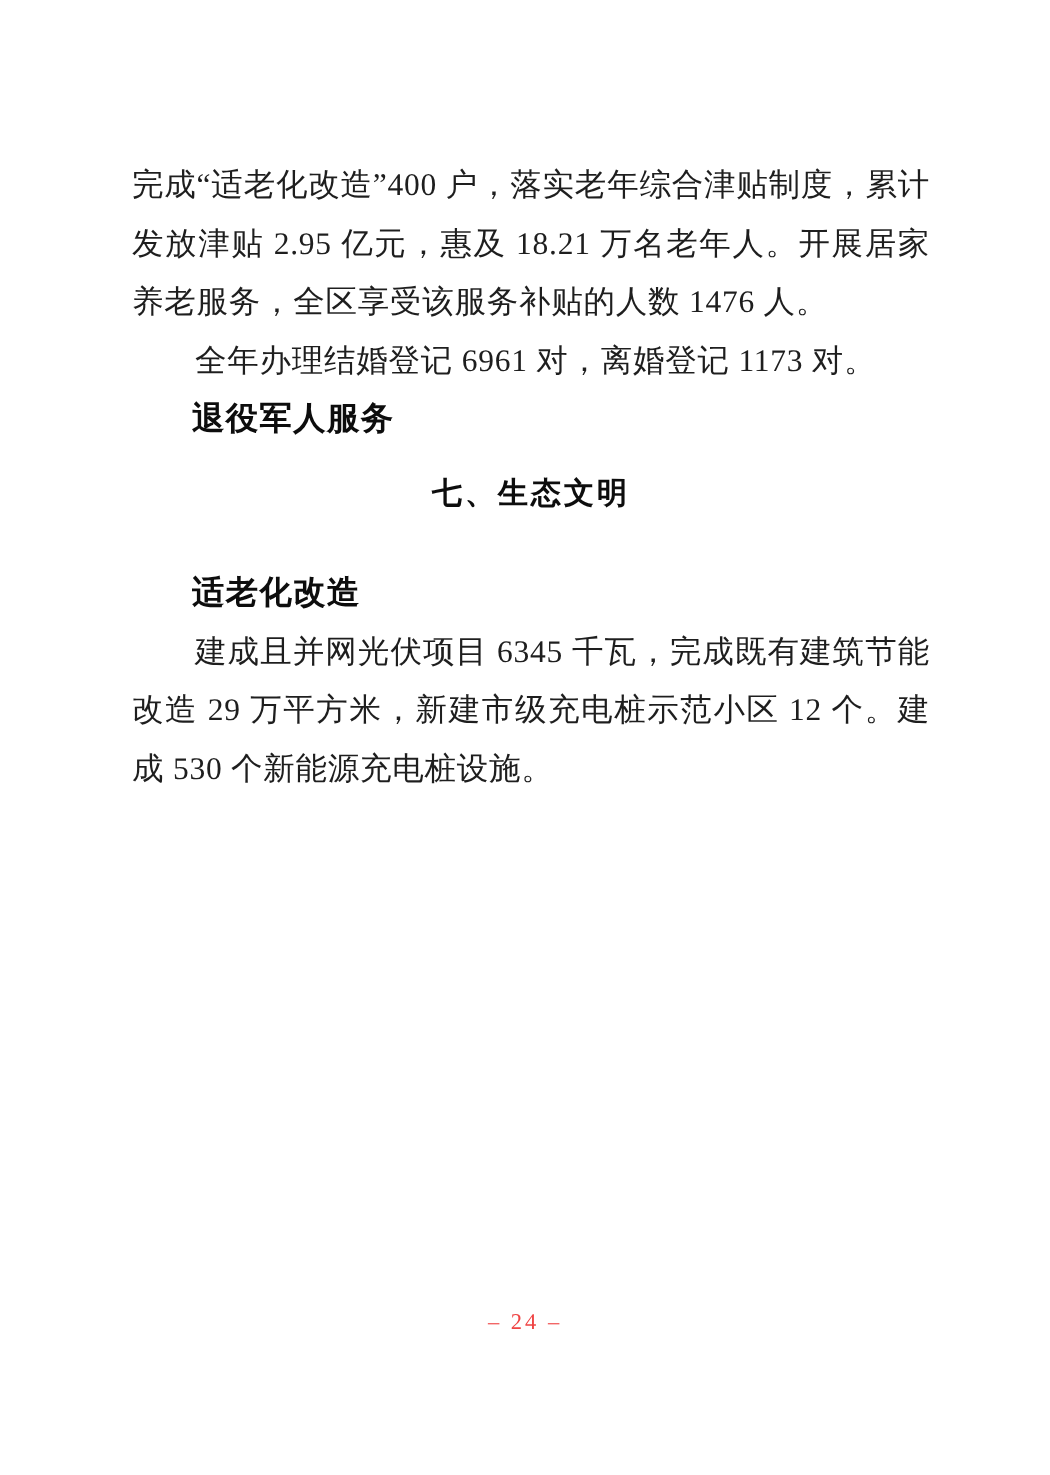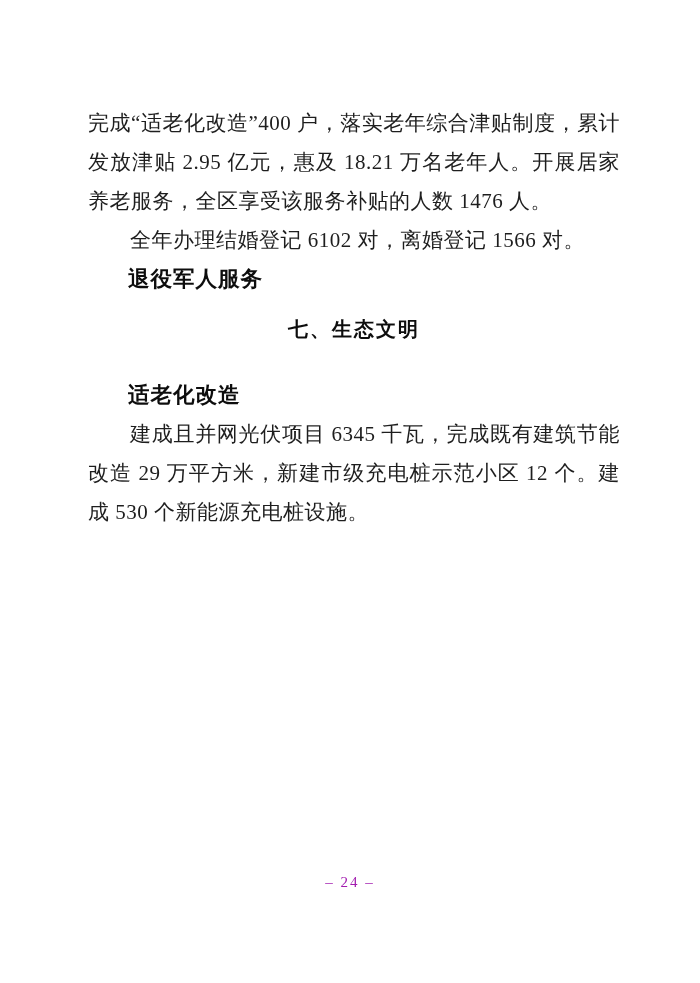--- a/index.html
+++ b/index.html
@@ -61,32 +61,32 @@
   .footer {
     position: absolute;
     top: 872px;
     left: 0;
     width: 700px;
     text-align: center;
   }
   .page-number {
     font-size: 15px;
     line-height: 20px;
-    color: #a21caf;
+    color: #ef4444;
     letter-spacing: 2px;
     font-family: "Liberation Serif", "DejaVu Serif", serif;
   }
 </style>
 </head>
 <body>
 
 <div class="page">
   <main class="content">
     <p class="para">完成“适老化改造”400 户，落实老年综合津贴制度，累计发放津贴 2.95 亿元，惠及 18.21 万名老年人。开展居家养老服务，全区享受该服务补贴的人数 1476 人。</p>
-    <p class="para indent">全年办理结婚登记 6102 对，离婚登记 1566 对。</p>
+    <p class="para indent">全年办理结婚登记 6961 对，离婚登记 1173 对。</p>
     <h3 class="subhead">退役军人服务</h3>
     <h2 class="chapter">七、生态文明</h2>
     <h3 class="subhead">适老化改造</h3>
     <p class="para indent">建成且并网光伏项目 6345 千瓦，完成既有建筑节能改造 29 万平方米，新建市级充电桩示范小区 12 个。建成 530 个新能源充电桩设施。</p>
   </main>
   <footer class="footer">
     <span class="page-number">– 24 –</span>
   </footer>
 </div>
 

